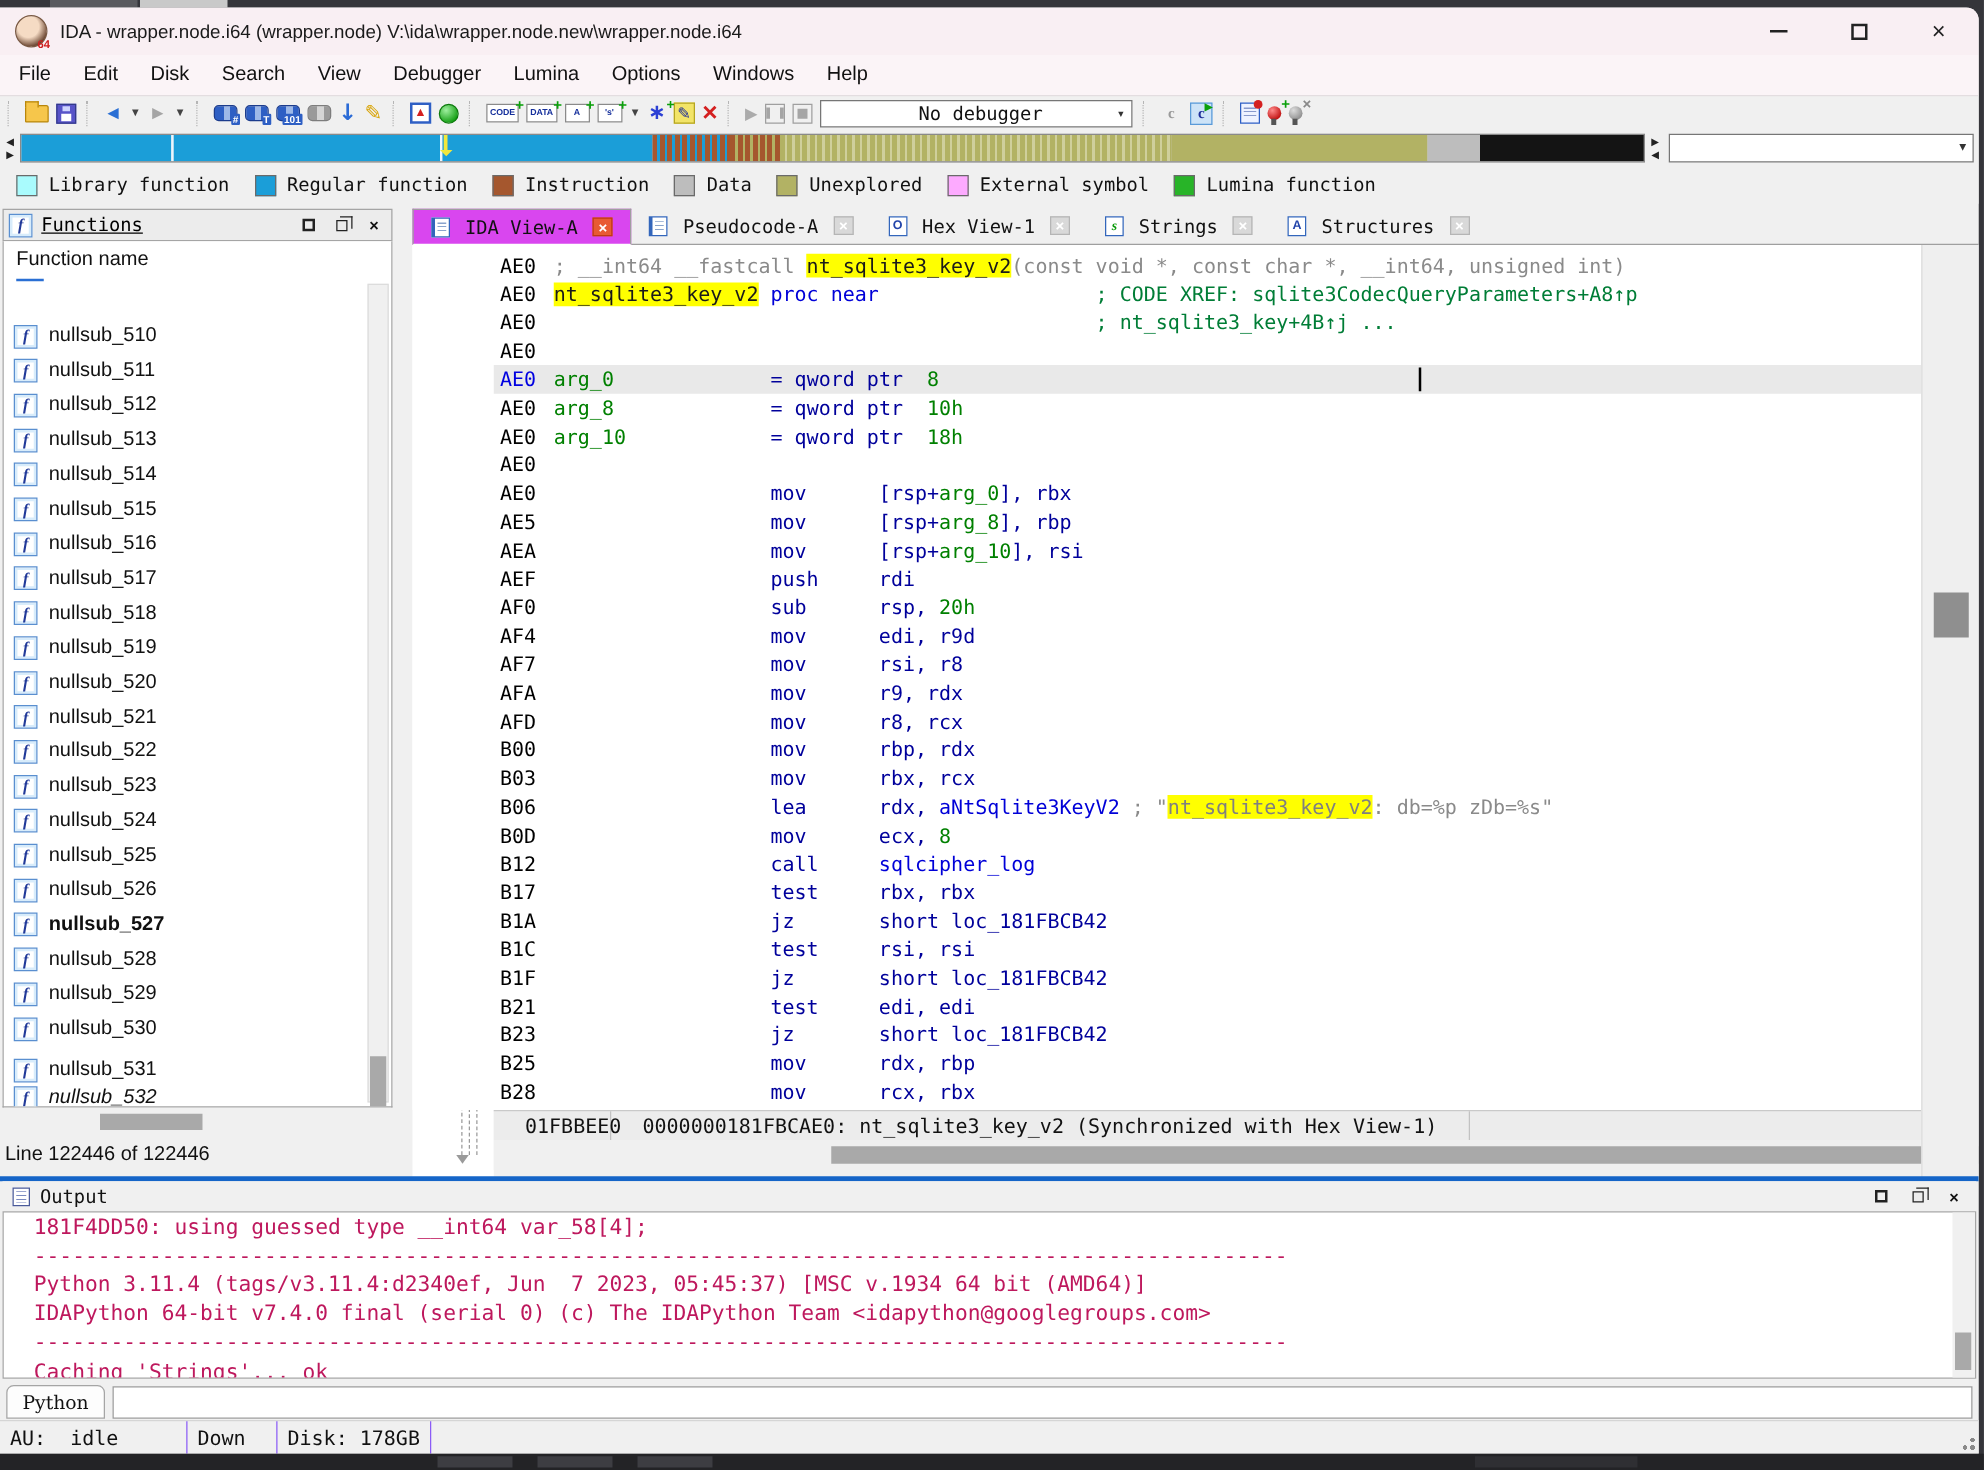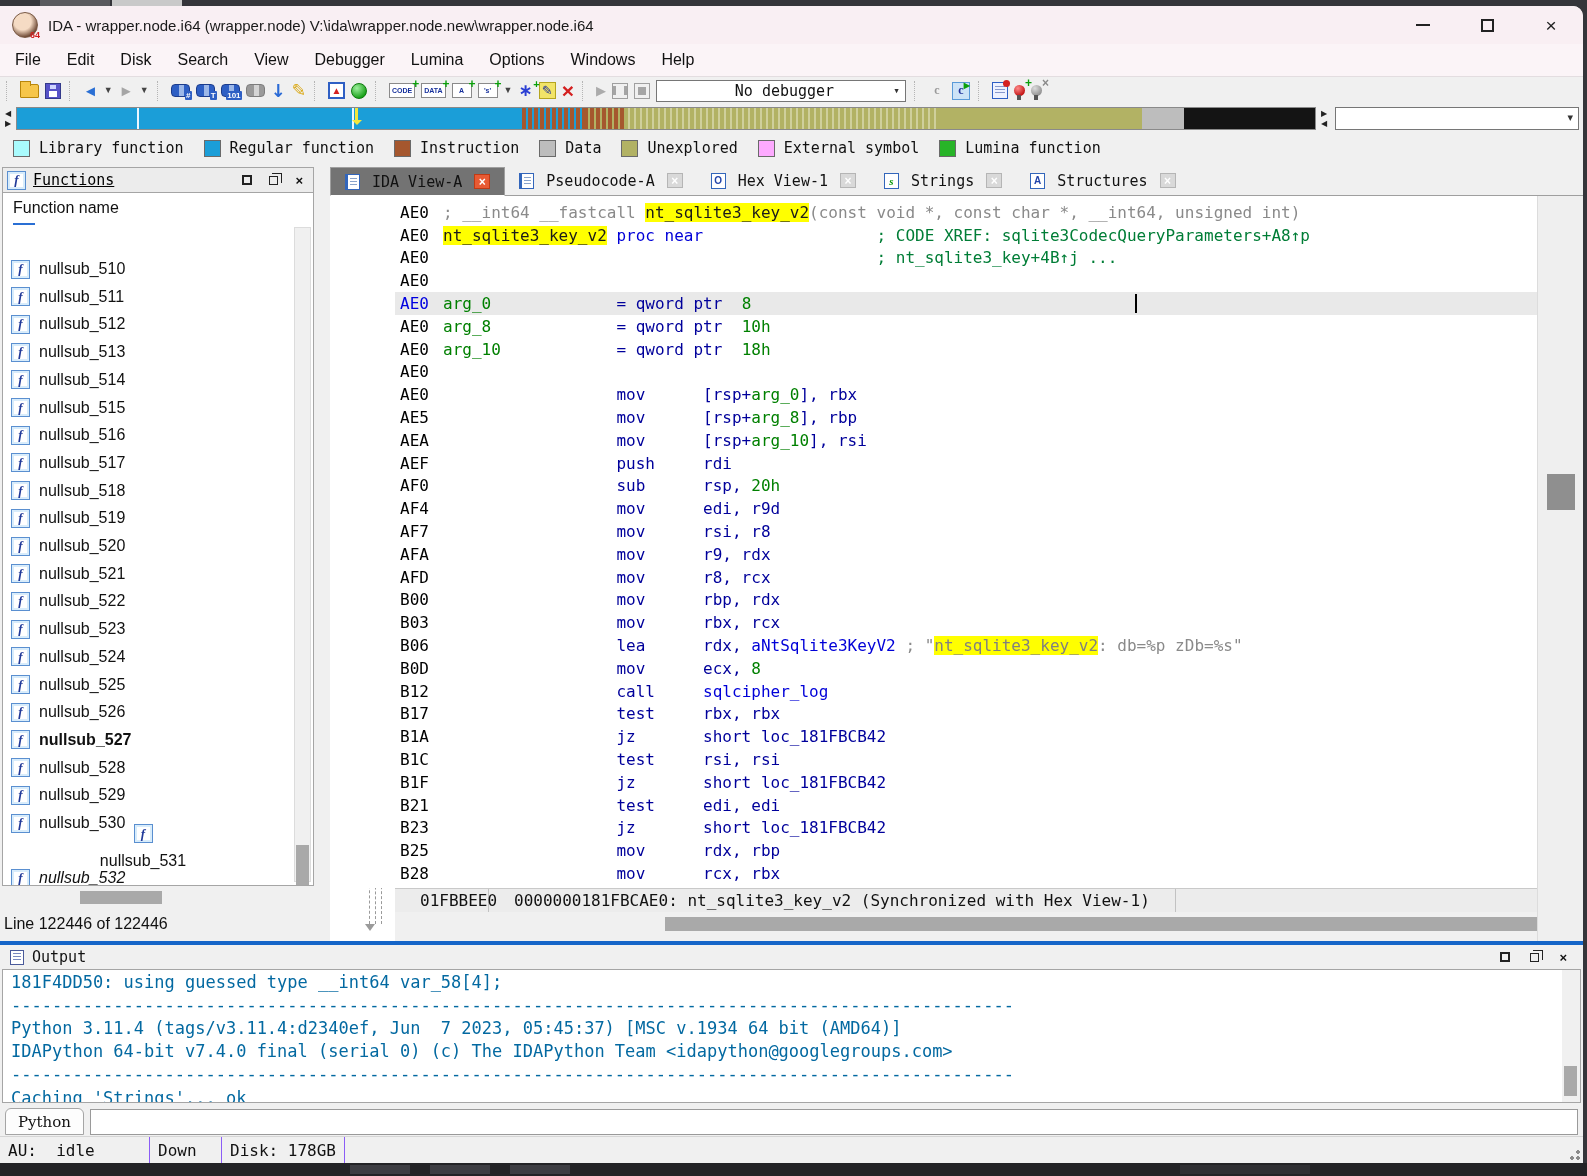--- a/index.html
+++ b/index.html
@@ -98,21 +98,21 @@
   #fvscroll { position:absolute; right:2px; top:34px; width:17px; height:655px; background:#f0f0f0; border:1px solid #dcdcdc; }
   #fvthumb { position:absolute; left:1px; width:13px; background:#a9a9a9; }
   #fhscroll { position:absolute; left:0px; top:721px; width:292px; height:20px; background:#f0f0f0; }
   #fhthumb { position:absolute; top:3px; height:13px; background:#a9a9a9; }
   #fstatus { position:absolute; left:2px; top:748px; font:16px "Liberation Sans",sans-serif; color:#111; }
 
   
   #dpanel { position:absolute; left:330px; top:161px; width:1253px; height:777px; }
   #tabbar { position:absolute; left:0; top:0; width:100%; height:29px; display:flex; align-items:flex-end; border-bottom:1px solid #9f9f9f; }
   .tab { height:29px; display:flex; align-items:center; gap:12px; padding:0 14px; font:15px "DejaVu Sans Mono",monospace; color:#111; position:relative; }
-  .tab.active { background:#737373; border:1px solid #9f9f9f; border-bottom:1px solid #fff; margin-bottom:-1px; }
+  .tab.active { background:#d946ef; border:1px solid #9f9f9f; border-bottom:1px solid #fff; margin-bottom:-1px; }
   .tab-icon { width:15px; height:16px; border:1px solid #3366bb; background:#fff; position:relative; flex:none; display:flex; align-items:center; justify-content:center; }
   .tab-icon.doc::before { content:""; position:absolute; left:2px; top:3px; right:2px; bottom:3px; background:repeating-linear-gradient(#8aa4cc 0 1px, transparent 1px 3px); }
   .tab-icon.doc { border-left:3px solid #3366bb; }
   .tab-icon.hex::before { content:"O"; font:bold 10px "Liberation Sans",sans-serif; color:#2244aa; }
   .tab-icon.str::before { content:"s"; font:italic bold 11px "Liberation Serif",serif; color:#0a9a0a; }
   .tab-icon.struct::before { content:"A"; font:bold 10px "Liberation Sans",sans-serif; color:#2244aa; }
   .tab-close { width:16px; height:15px; display:flex; align-items:center; justify-content:center; border:1px solid #b5b5b5; background:#d9d9d9; flex:none; }
   .tab-close::before { content:"×"; color:#fff; font:bold 12px "Liberation Sans",sans-serif; line-height:1; }
   .tab.active .tab-close { background:#e85a33; border-color:#bf3a14; }
 
@@ -144,21 +144,21 @@
 
   #blue-split { position:absolute; left:0; top:935px; width:100%; height:4px; background:#1565c8; }
 
   
   #opanel { position:absolute; left:2px; top:939px; width:1579px; height:191px; }
   #optitle { position:absolute; left:0; top:0; width:100%; height:24px; background:#f0f0f0; display:flex; align-items:center; gap:8px; padding:0 8px; font:15px "DejaVu Sans Mono",monospace; color:#111; }
   .o-icon { width:14px; height:15px; border:1px solid #4a5a9a; background:#fff; position:relative; flex:none; }
   .o-icon::before { content:""; position:absolute; inset:2px; background:repeating-linear-gradient(#7a8ac0 0 1px, transparent 1px 3px); }
   #optitle .btns { margin-left:auto; display:flex; gap:20px; align-items:center; padding-right:6px; }
   #obody { position:absolute; left:0; top:24px; width:100%; height:134px; background:#fff; border:1px solid #a5a5a5; overflow:hidden; }
-  .oline { white-space:pre; font:17px "DejaVu Sans Mono",monospace; color:#0369a1; height:23.2px; display:flex; align-items:center; padding-left:8px; }
+  .oline { white-space:pre; font:17px "DejaVu Sans Mono",monospace; color:#be185d; height:23.2px; display:flex; align-items:center; padding-left:24px; }
   #ovscroll { position:absolute; right:1px; top:25px; width:18px; height:132px; background:#f0f0f0; }
   #ovthumb { position:absolute; left:2px; top:96px; width:13px; height:30px; background:#a9a9a9; }
   #pyrow { position:absolute; left:0; top:162px; width:100%; height:29px; display:flex; align-items:center; }
   #pychip { height:27px; padding:0 12px; border:1px solid #a5a5a5; border-radius:6px 6px 0 0; background:#fdfdfd; display:flex; align-items:center; font:15px "DejaVu Serif",serif; color:#111; margin-left:3px; }
   #pyinput { flex:1; height:26px; margin:0 3px 0 6px; background:#fff; border:1px solid #9a9a9a; }
 
   
   #statusbar { position:absolute; left:0; top:1130px; width:100%; height:27px; background:#f0f0f0; border-top:1px solid #d5d5d5; display:flex; align-items:center; font:16px "DejaVu Sans Mono",monospace; color:#111; }
   .sb-cell { height:100%; display:flex; align-items:center; padding:0 8px; border-right:1px solid #8b5cf6; white-space:pre; }
   #grip { position:absolute; right:3px; bottom:3px; width:12px; height:12px;
@@ -391,21 +391,21 @@
             <span>nullsub_528</span>
           </div>
           <div class="frow" style="top: 588.3px;">
             <span class="f-icon"></span>
             <span>nullsub_529</span>
           </div>
           <div class="frow" style="top: 616px;">
             <span class="f-icon"></span>
             <span>nullsub_530</span>
           </div>
-          <div class="frow" style="top: 631px; flex-direction: column;">
+          <div class="frow" style="top: 649px;">
             <span class="f-icon"></span>
             <span>nullsub_531</span>
           </div>
           <div class="frow" style="top: 671.4px; font-style: italic;">
             <span class="f-icon"></span>
             <span>nullsub_532</span>
           </div>
         </div>
       <div id="fvscroll">
           <div id="fvthumb" style="top:617px;height:54px;"></div>

